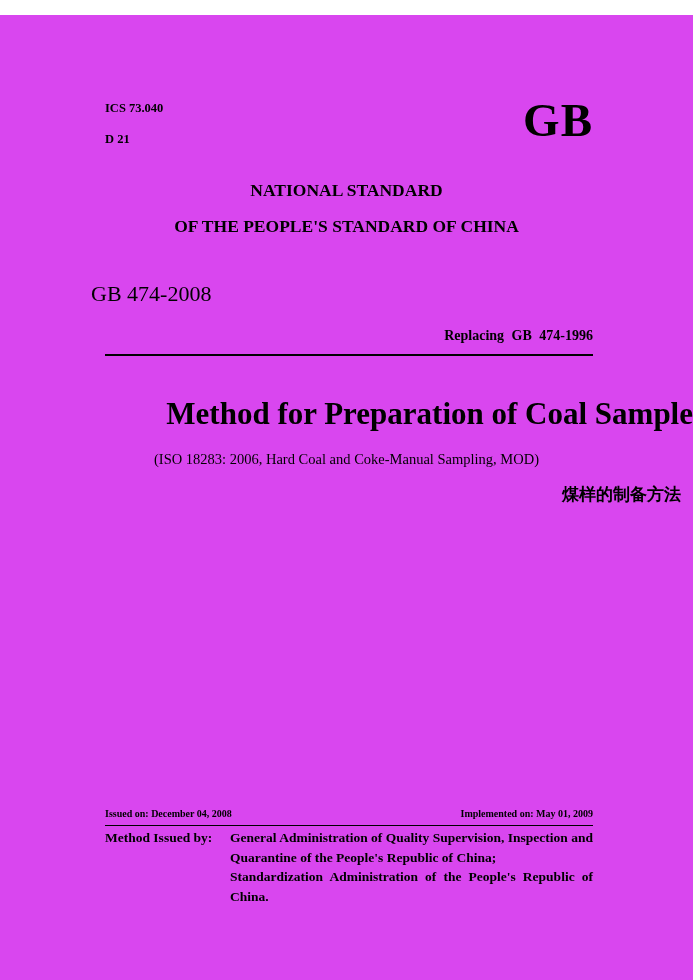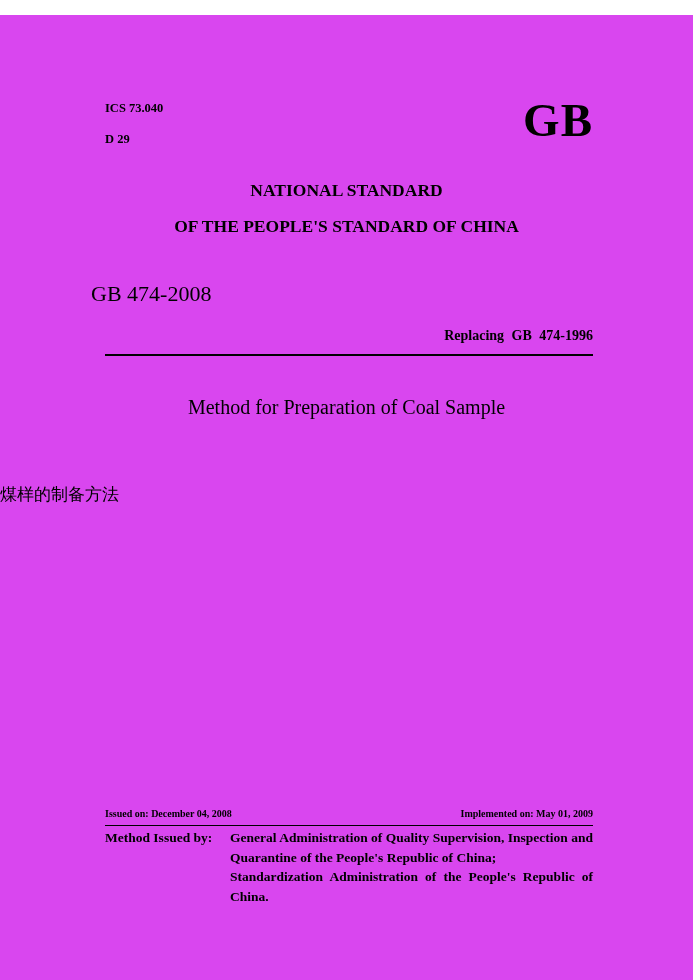--- a/index.html
+++ b/index.html
@@ -55,32 +55,32 @@
     font-size: 14px; font-weight: bold;
     word-spacing: 4px;
   }
   .top-rule {
     left: 105px; width: 488px; top: 339px;
     height: 0;
     border-top: 2px solid #000000;
   }
   .main-title {
     left: 0; right: 0; top: 381px;
-    text-align: center;
-    font-size: 20px; font-weight: normal;
+    text-align: right;
+    font-size: 31px; font-weight: bold;
   }
   .iso-line {
     left: 0; right: 0; top: 436px;
     text-align: center;
     font-size: 14.5px; font-weight: normal;
   }
   .cn-title {
-    left: 0; right: 0; top: 468px;
-    text-align: left;
-    font-size: 17px; font-weight: normal;
+    left: 0; right: 12px; top: 468px;
+    text-align: right;
+    font-size: 17px; font-weight: bold;
     font-family: "Liberation Sans", "DejaVu Sans", sans-serif;
   }
   .issued-row {
     left: 105px; width: 488px; top: 793px;
     font-size: 10px; font-weight: bold;
     display: flex;
     justify-content: space-between;
   }
   .footer-rule {
     left: 105px; width: 488px; top: 810px;
@@ -102,36 +102,37 @@
     text-align-last: left;
   }
 </style>
 </head>
 <body>
 
 <div class="page">
 
   <div class="abs ics-code">ICS 73.040</div>
 
-  <div class="abs doc-class">D 29</div>
+  <div class="abs doc-class">D 21</div>
 
   <div class="abs gb-logo">GB</div>
 
   <div class="abs std-line1">NATIONAL STANDARD</div>
 
   <div class="abs std-line2">OF THE PEOPLE'S STANDARD OF CHINA</div>
 
   <div class="abs std-number">GB 474-2008</div>
 
   <div class="abs replacing">Replacing GB 474-1996</div>
 
   <div class="abs top-rule"></div>
 
   <div class="abs main-title">Method for Preparation of Coal Sample</div>
 
+  <div class="abs iso-line">(ISO 18283: 2006, Hard Coal and Coke-Manual Sampling, MOD)</div>
 
   <div class="abs cn-title">煤样的制备方法</div>
 
   <div class="abs issued-row">
     <span>Issued on: December 04, 2008</span>
     <span>Implemented on: May 01, 2009</span>
   </div>
 
   <div class="abs footer-rule"></div>
 

